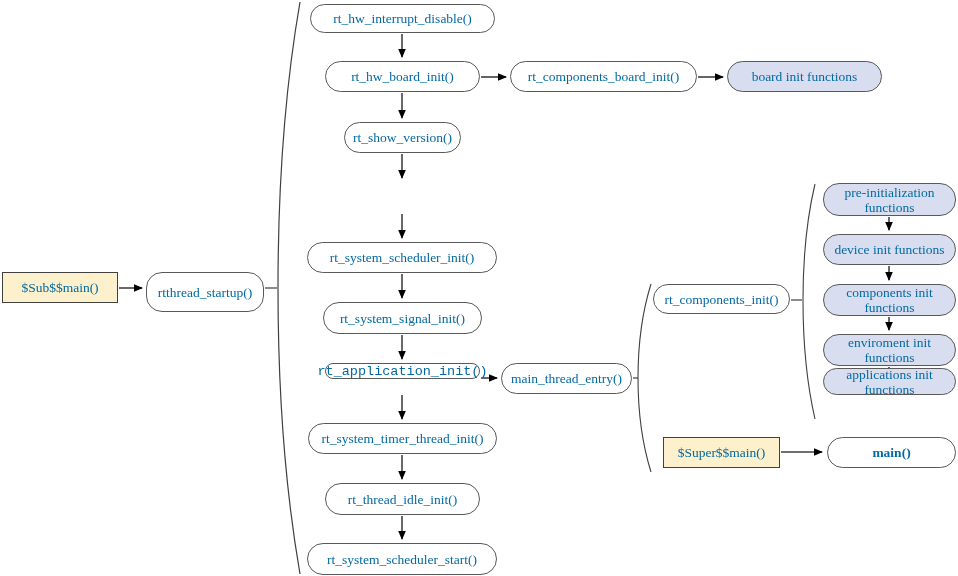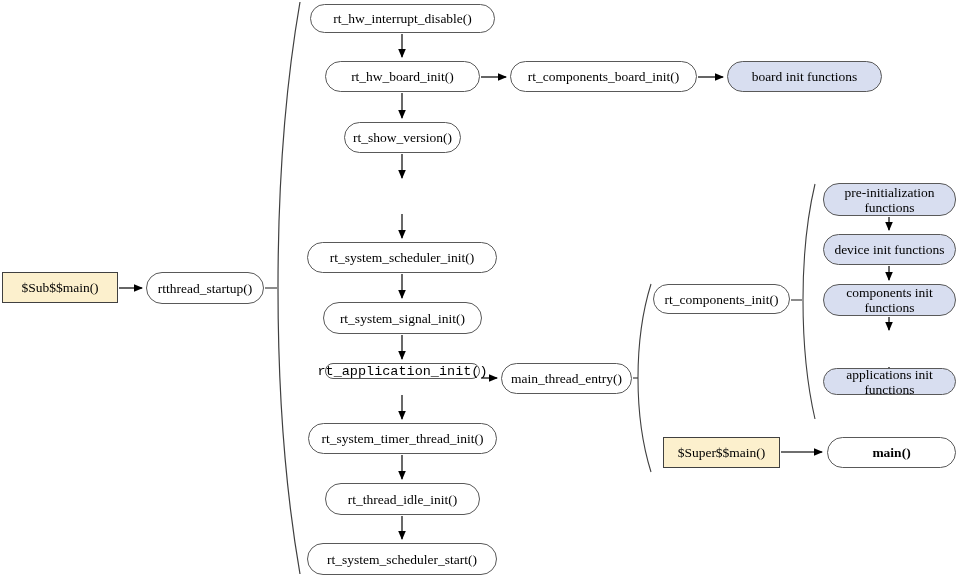--- a/index.html
+++ b/index.html
@@ -14,21 +14,21 @@
   #edges-svg { position: absolute; left: 0; top: 0; }
   .node {
     position: absolute;
     box-sizing: border-box;
     display: flex;
     align-items: center;
     justify-content: center;
     text-align: center;
     font-size: 13.5px;
     line-height: 15px;
-    color: #000000;
+    color: #0369a1;
     white-space: nowrap;
   }
   .node.wrap { white-space: normal; padding: 0 6px; }
   .pill {
     background: #ffffff;
     border: 1.4px solid #595959;
     border-radius: 16px;
   }
   .pill.blue { background: #d8def0; }
   .rect {
@@ -73,38 +73,39 @@
     <line x1="402" y1="455" x2="402" y2="479" stroke="#595959" stroke-width="1.8" marker-end="url(#ah)"></line>
     <line x1="402" y1="516" x2="402" y2="539" stroke="#595959" stroke-width="1.8" marker-end="url(#ah)"></line>
 
     <line x1="889" y1="217" x2="889" y2="230" stroke="#595959" stroke-width="1.8" marker-end="url(#ah)"></line>
     <line x1="889" y1="266" x2="889" y2="280" stroke="#595959" stroke-width="1.8" marker-end="url(#ah)"></line>
     <line x1="889" y1="317" x2="889" y2="330" stroke="#595959" stroke-width="1.8" marker-end="url(#ah)"></line>
     <line x1="889" y1="367" x2="889" y2="381" stroke="#595959" stroke-width="1.8" marker-end="url(#ah)"></line>
   </svg>
 
   <div class="node rect" style="left:2px; top:272px; width:116px; height:31px;">$Sub$$main()</div>
-  <div class="node pill" style="left:146px; top:272px; width:118px; height:32px;text-align:right;">rtthread_startup()</div>
+  <div class="node pill" style="left:146px; top:272px; width:118px; height:40px;text-align:right;">rtthread_startup()</div>
 
   <div class="node pill" style="left:310px; top:4px; width:185px; height:29px;">rt_hw_interrupt_disable()</div>
   <div class="node pill" style="left:325px; top:61px; width:155px; height:31px;">rt_hw_board_init()</div>
   <div class="node pill" style="left:510px; top:61px; width:187px; height:31px;">rt_components_board_init()</div>
   <div class="node pill blue" style="left:727px; top:61px; width:155px; height:31px;">board init functions</div>
   <div class="node pill" style="left:344px; top:122px; width:117px; height:31px;">rt_show_version()</div>
   <div class="node pill" style="left:307px; top:242px; width:190px; height:31px;">rt_system_scheduler_init()</div>
   <div class="node pill" style="left:323px; top:302px; width:159px; height:32px;">rt_system_signal_init()</div>
   <div class="node pill" style="left:325px; top:363px; width:155px; height:16px;font-family:Liberation Mono, monospace;">rt_application_init()</div>
   <div class="node pill" style="left:501px; top:363px; width:131px; height:31px;">main_thread_entry()</div>
   <div class="node pill" style="left:325px; top:483px; width:155px; height:32px;">rt_thread_idle_init()</div>
   <div class="node pill" style="left:308px; top:423px; width:189px; height:31px;">rt_system_timer_thread_init()</div>
   <div class="node pill" style="left:307px; top:543px; width:190px; height:32px;">rt_system_scheduler_start()</div>
 
   <div class="node pill" style="left:653px; top:284px; width:137px; height:30px;">rt_components_init()</div>
 
   <div class="node pill blue wrap" style="left:823px; top:183px; width:133px; height:33px;">pre-initialization functions</div>
   <div class="node pill blue wrap" style="left:823px; top:234px; width:133px; height:31px;">device init functions</div>
   <div class="node pill blue wrap" style="left:823px; top:284px; width:133px; height:32px;">components init functions</div>
+  <div class="node pill blue wrap" style="left:823px; top:334px; width:133px; height:32px;">enviroment init functions</div>
   <div class="node pill blue wrap" style="left:823px; top:368px; width:133px; height:27px;">applications init functions</div>
 
   <div class="node rect" style="left:663px; top:437px; width:117px; height:31px;">$Super$$main()</div>
   <div class="node pill" style="left:827px; top:437px; width:129px; height:31px;font-weight:bold;">main()</div>
 
 </div>
 
 </body></html>

